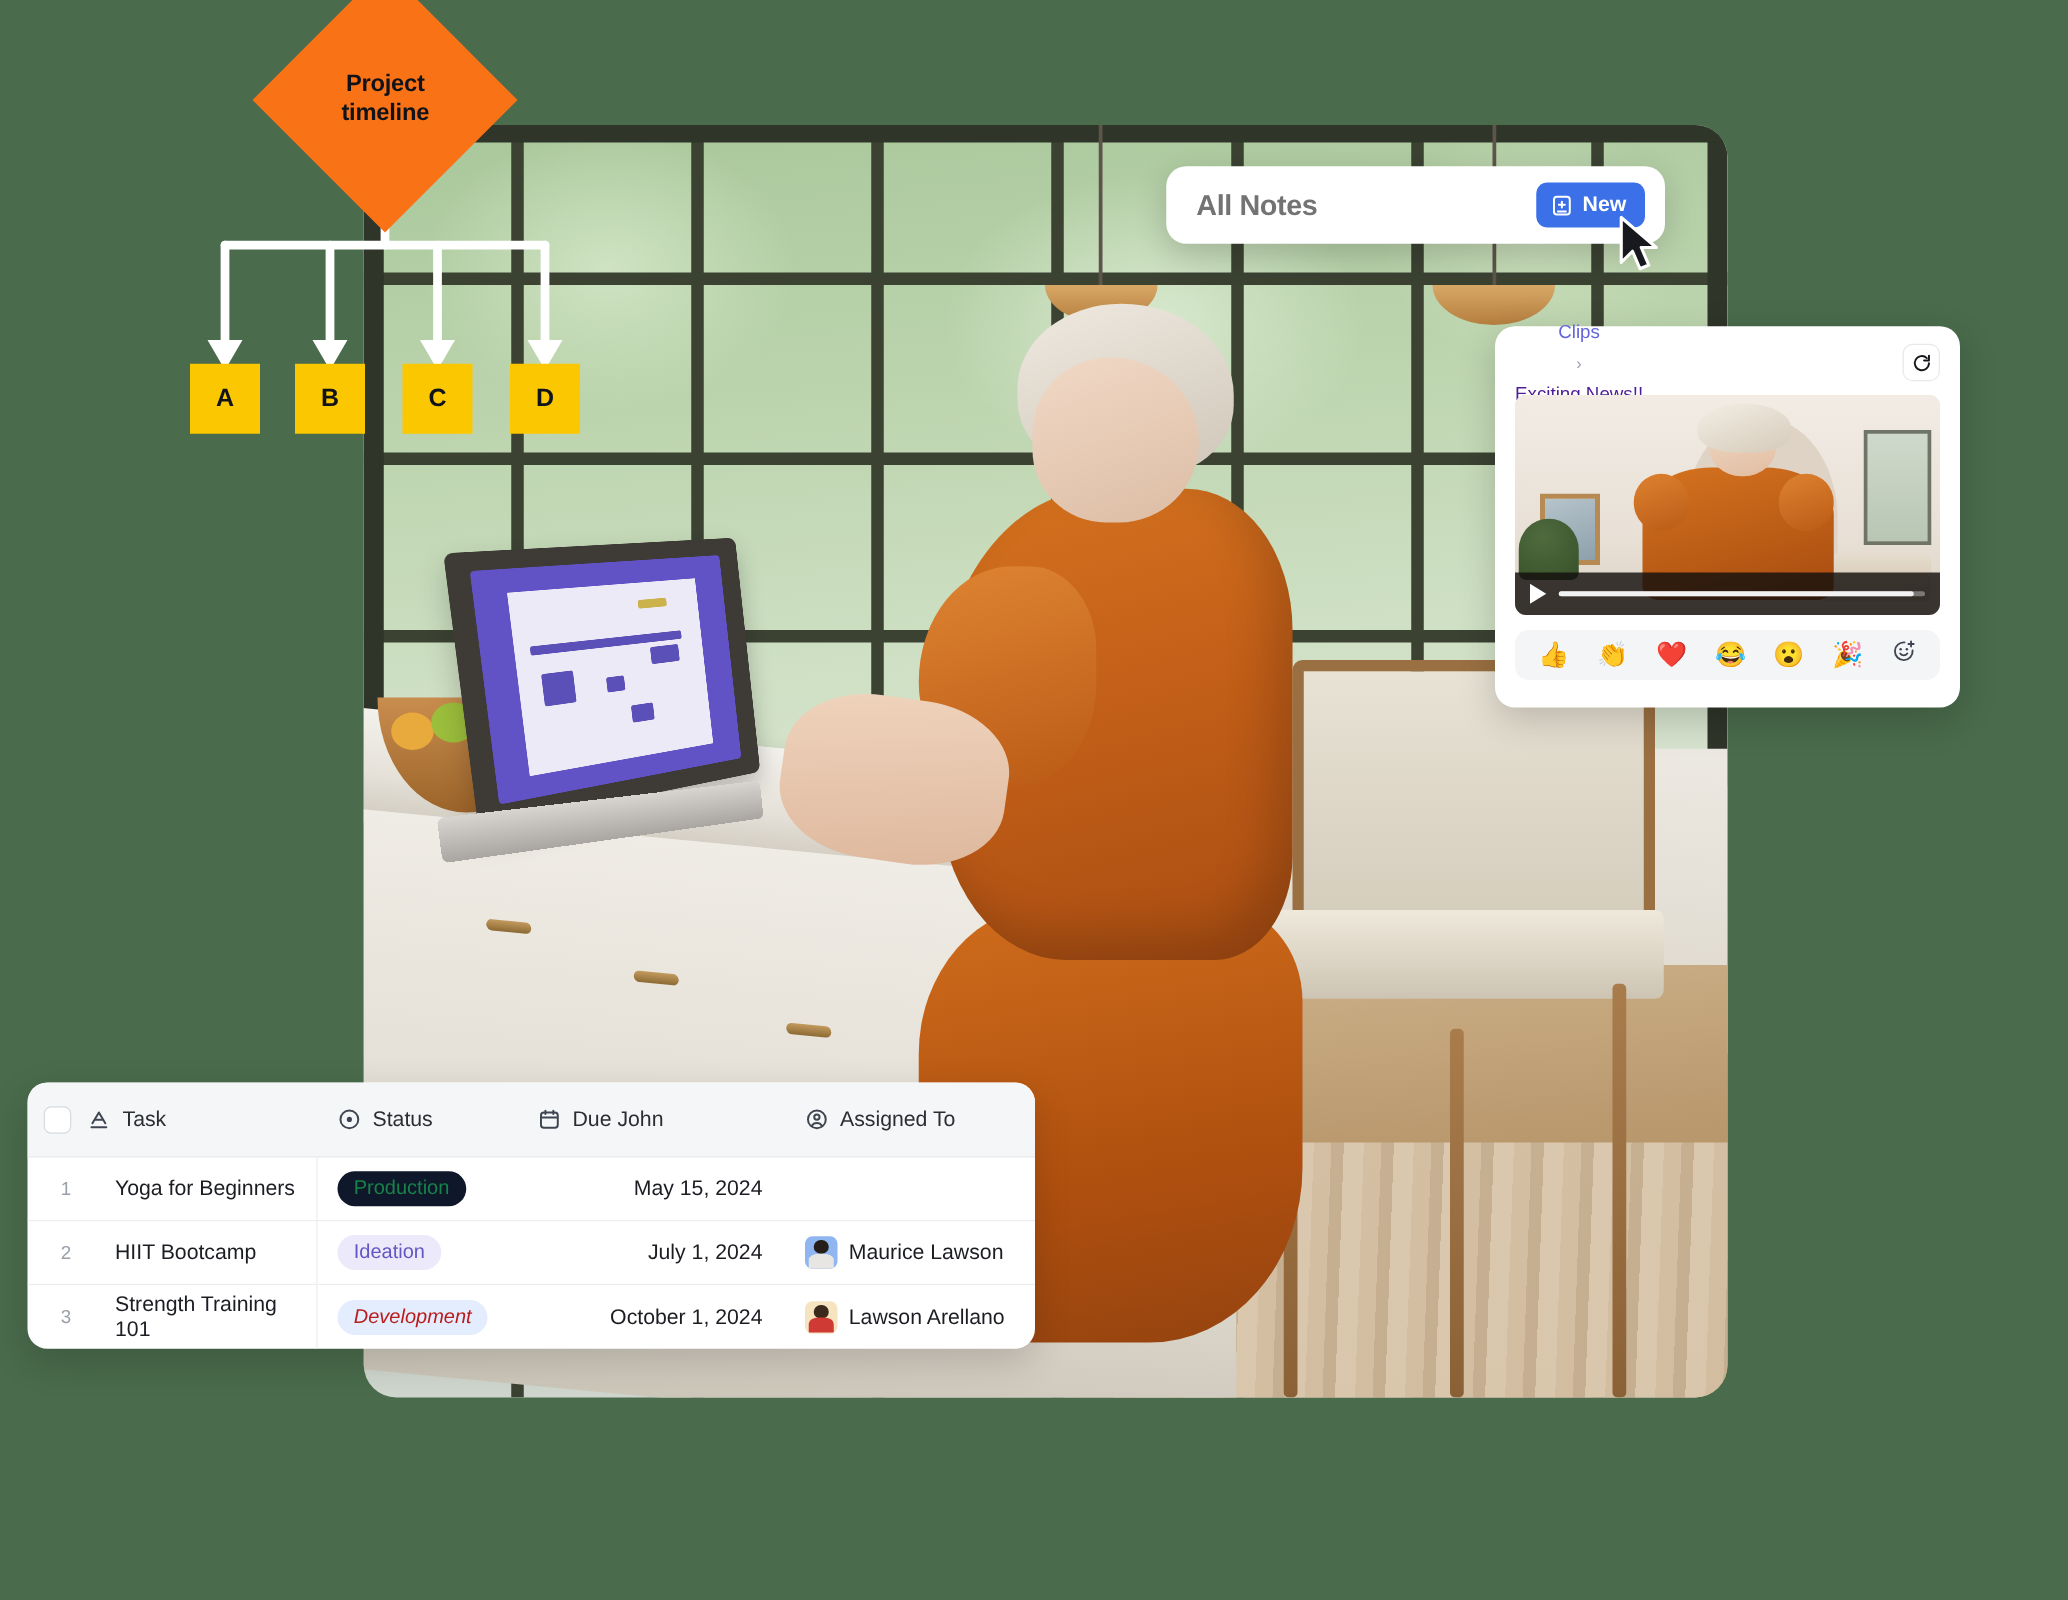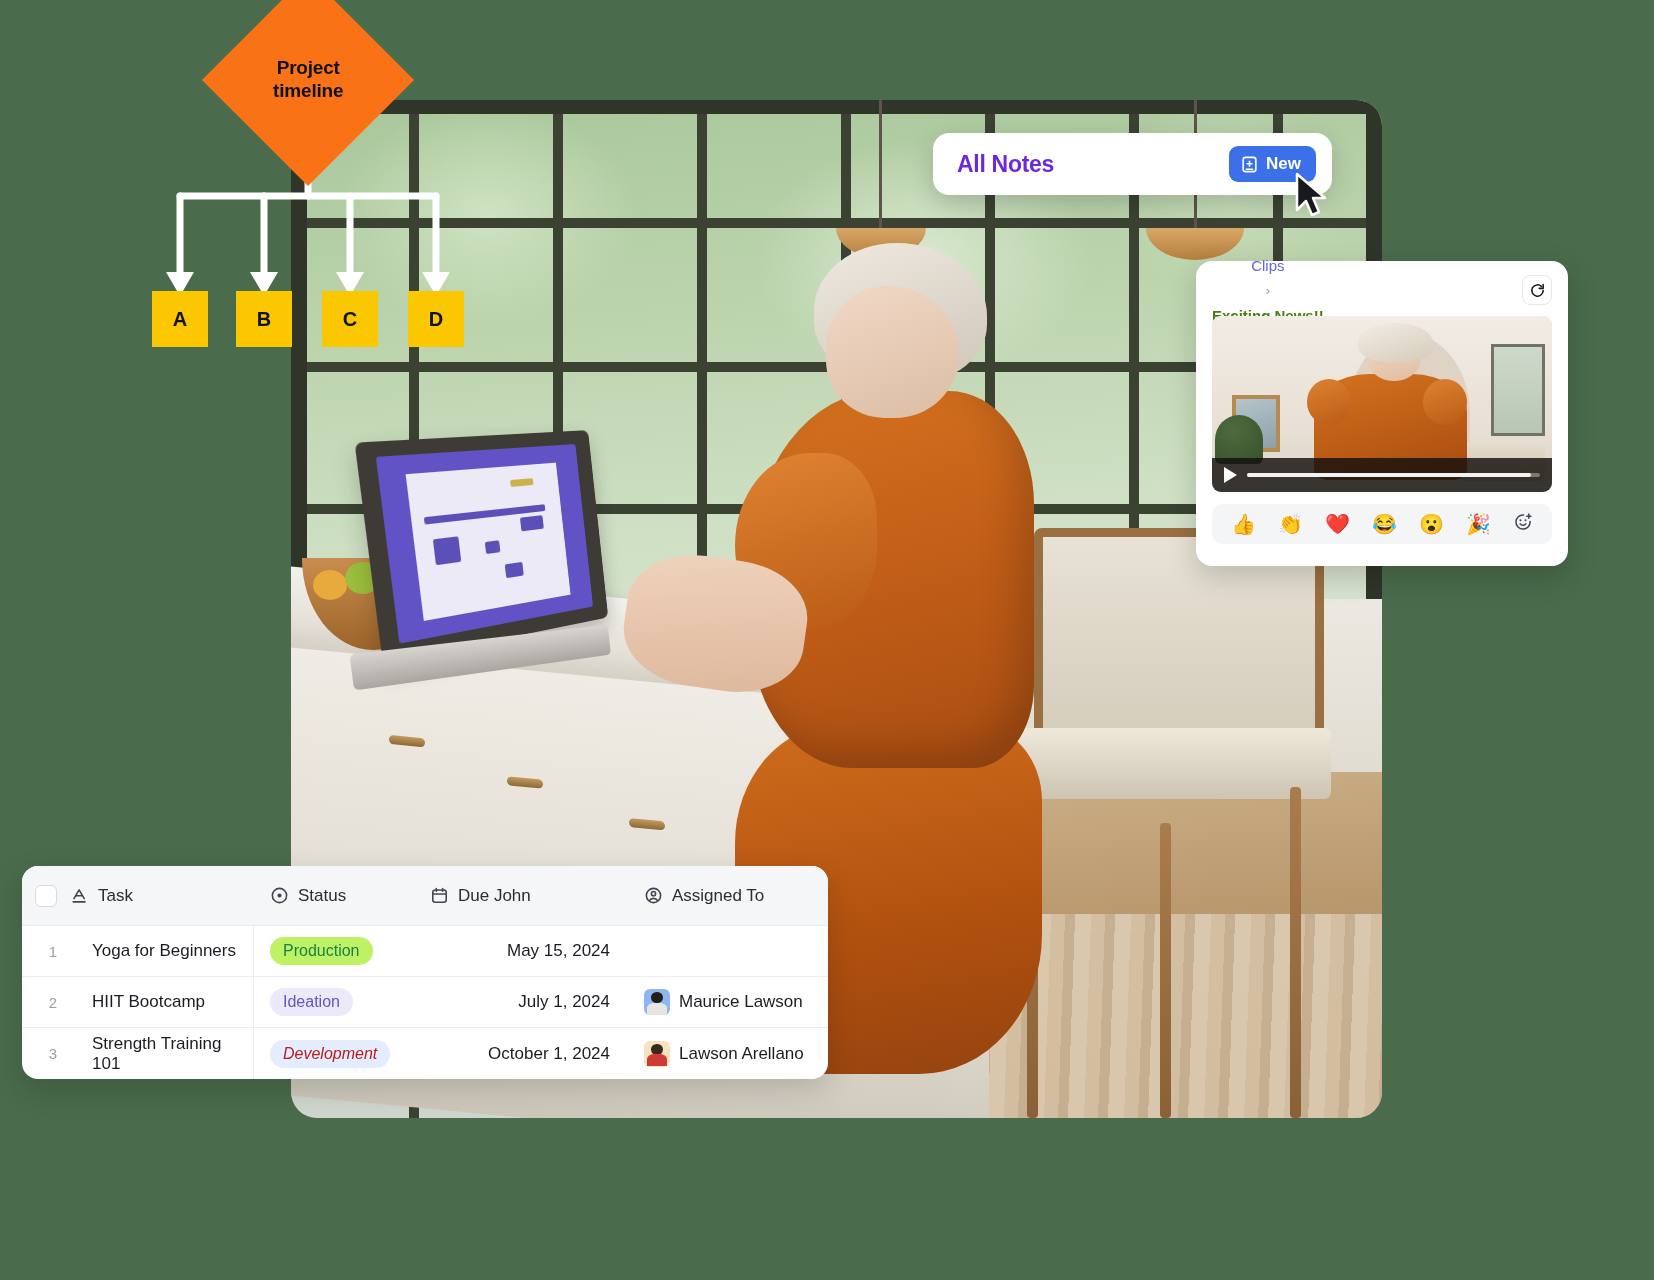--- a/index.html
+++ b/index.html
@@ -209,21 +209,21 @@
   
   .notes-card {
     position: absolute; left: 933px; top: 133px;
     width: 399px; height: 62px;
     background: #ffffff;
     border-radius: 16px 16px 16px 16px;
     display: flex; align-items: center; justify-content: space-between;
     padding: 0 16px 0 24px;
     box-shadow: 0 8px 26px rgba(0,0,0,.18);
   }
-  .notes-title { font-size: 23px; font-weight: 700; color: #6d28d9; letter-spacing: -.3px; }
+  .notes-title { font-size: 23px; font-weight: 700; color: #737373; letter-spacing: -.3px; }
   .new-btn {
     display: flex; align-items: center; gap: 7px;
     background: #3b70e8; color: #fff;
     border: none; border-radius: 9px;
     padding: 8px 15px 8px 11px;
     font-size: 17px; font-weight: 700;
     font-family: "Liberation Sans", sans-serif;
     cursor: pointer;
   }
   .cursor-arrow { position: absolute; left: 1293px; top: 172px; }
@@ -234,21 +234,21 @@
     width: 372px; height: 305px;
     background: #ffffff;
     border-radius: 16px;
     box-shadow: 0 10px 30px rgba(0,0,0,.18);
     padding: 14px 16px 12px 16px;
   }
   .clips-head { display: flex; align-items: center; justify-content: space-between; height: 30px; }
   .crumb { display: flex; align-items: center; gap: 9px; font-size: 15px; flex-direction: column; }
   .crumb-link { color: #6366d8; font-weight: 400; cursor: pointer; }
   .crumb-sep { color: #9aa0ab; font-size: 13px; }
-  .crumb-cur { color: #4d7c0f; font-weight: 700; }
+  .crumb-cur { color: #4c1d95; font-weight: 400; }
   .refresh-btn {
     width: 30px; height: 30px; border-radius: 8px;
     background: #fff; border: 1px solid #e6e8ec;
     display: flex; align-items: center; justify-content: center; cursor: pointer;
   }
   .video-wrap {
     position: relative; margin-top: 11px;
     width: 340px; height: 176px; border-radius: 9px; overflow: hidden;
     background: #ded6cd;
   }
@@ -364,21 +364,21 @@
     width: 22px; height: 22px; border-radius: 6px;
     background: #fff; border: 1px solid #d7dade; cursor: pointer;
   }
   .hdr-icon { width: 19px; height: 19px; flex: none; color: #3f4652; }
 
   .pill {
     display: inline-flex; align-items: center;
     padding: 5px 13px; border-radius: 14px;
     font-size: 16px; font-weight: 400;
   }
-  .pill-production  { background: #bef264; color: #17824a; }
+  .pill-production  { background: #0f172a; color: #17824a; }
   .pill-ideation    { background: #ece9fb; color: #6256c4; }
   .pill-development { background: #e4edfd; color: #b91c1c; font-style: italic; }
 
   .avatar {
     width: 26px; height: 26px; border-radius: 6px; flex: none;
     position: relative; overflow: hidden;
   }
   .av-john  { background: #bfe5c8; }
   .av-maur  { background: #8fb6f0; }
   .av-clara { background: #f6e3c0; }

